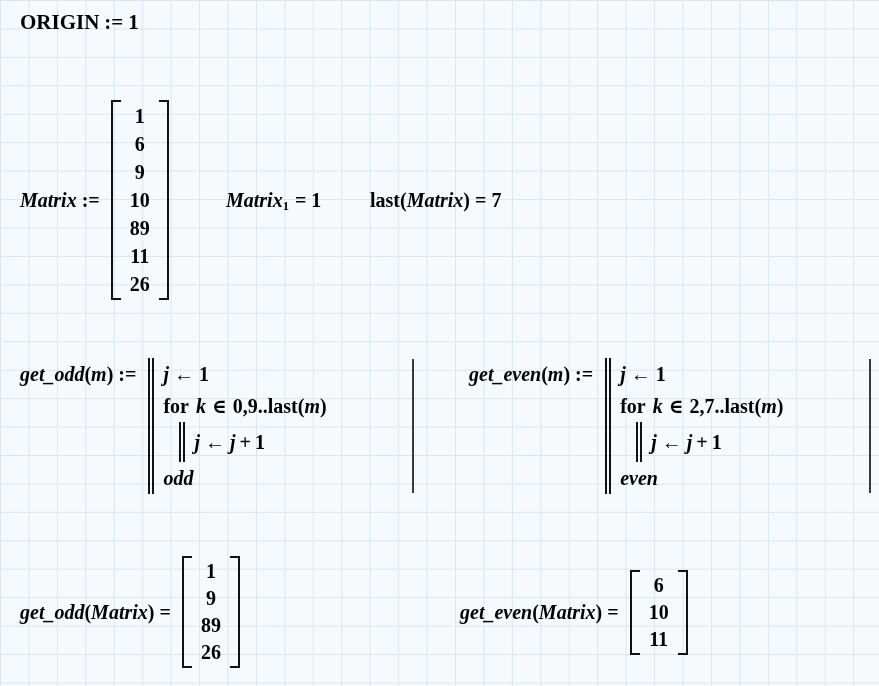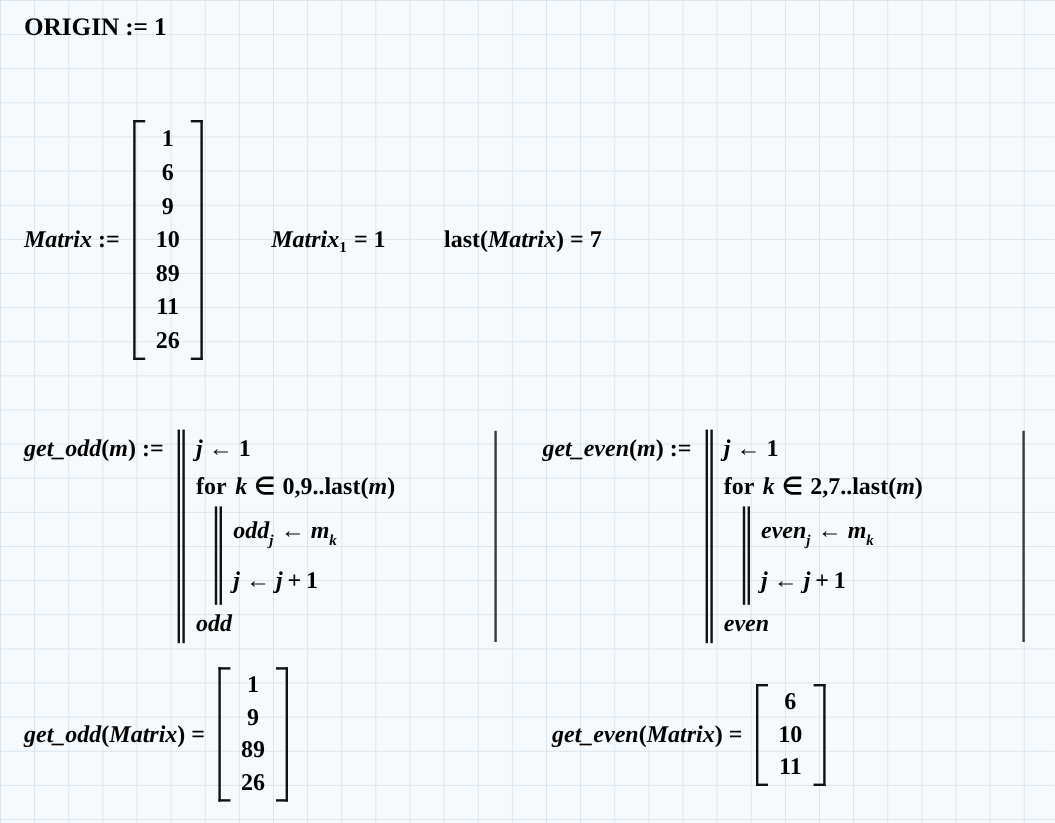--- a/index.html
+++ b/index.html
@@ -31,21 +31,21 @@
   
   .vec { display:inline-flex; margin-left:6px; }
   .vbr { width:10px; border:2.5px solid #111; }
   .vbr.l { border-right:0; }
   .vbr.r { border-left:0; }
   .vcol { display:flex; flex-direction:column; justify-content:center; padding:2px 9px; text-align:center; }
   .vcol > div { line-height:28px; font-style:normal; font-weight:600; font-size:20px; }
   .vcol.small > div { line-height:27px; }
 
   
-  .prog { position:absolute; display:flex; align-items:flex-start; white-space:nowrap;font-family:Liberation Serif, serif; }
+  .prog { position:absolute; display:flex; align-items:flex-start; white-space:nowrap; }
   .phead { line-height:32px; margin-right:7px; }
   .pbody { display:flex; }
   .dbar { width:6px; border-left:2px solid #111; border-right:2px solid #111; align-self:stretch; margin-right:9px; }
   .plines { display:flex; flex-direction:column; }
   .pline { line-height:32px; }
   .pnest { display:flex; margin-left:16px; }
   .pnest .pline { line-height:40px; }
   .rbar { position:absolute; right:0; top:1px; bottom:1px; width:2px; background:#3a3a3a; }
 </style>
 </head>
@@ -99,54 +99,48 @@
       <div class="pline math">
         <span>j</span><span class="opgap">←</span><span class="up">1</span>
       </div>
       <div class="pline math">
         <span class="kw">for</span><span>k</span><span class="elemgap">∈</span><span class="up">0,9..</span><span class="up">last</span><span class="up">(</span><span>m</span><span class="up">)</span>
       </div>
       <div class="pnest">
         <div class="dbar"></div>
         <div class="plines">
           <div class="pline math">
-            <span>odd</span><span class="sub">j</span><span class="opgap">←</span><span>m</span><span class="sub">k</span>
-          </div>
-          <div class="pline math">
             <span>j</span><span class="opgap">←</span><span>j</span><span class="plusgap">+</span><span class="up">1</span>
           </div>
         </div>
       </div>
       <div class="pline math">
         <span>odd</span>
       </div>
     </div>
   </div>
   <div class="rbar"></div>
 </div>
 
-<div class="prog" style="left:452px; top:358px; width:402px;">
+<div class="prog" style="left:469px; top:358px; width:402px;">
   <div class="phead math">
     <span>get_even</span><span class="up">(</span><span>m</span><span class="up">)</span><span class="opgap">:=</span>
   </div>
   <div class="pbody">
     <div class="dbar"></div>
     <div class="plines">
       <div class="pline math">
         <span>j</span><span class="opgap">←</span><span class="up">1</span>
       </div>
       <div class="pline math">
         <span class="kw">for</span><span>k</span><span class="elemgap">∈</span><span class="up">2,7..</span><span class="up">last</span><span class="up">(</span><span>m</span><span class="up">)</span>
       </div>
       <div class="pnest">
         <div class="dbar"></div>
         <div class="plines">
-          <div class="pline math">
-            <span>even</span><span class="sub">j</span><span class="opgap">←</span><span>m</span><span class="sub">k</span>
-          </div>
           <div class="pline math">
             <span>j</span><span class="opgap">←</span><span>j</span><span class="plusgap">+</span><span class="up">1</span>
           </div>
         </div>
       </div>
       <div class="pline math">
         <span>even</span>
       </div>
     </div>
   </div>

